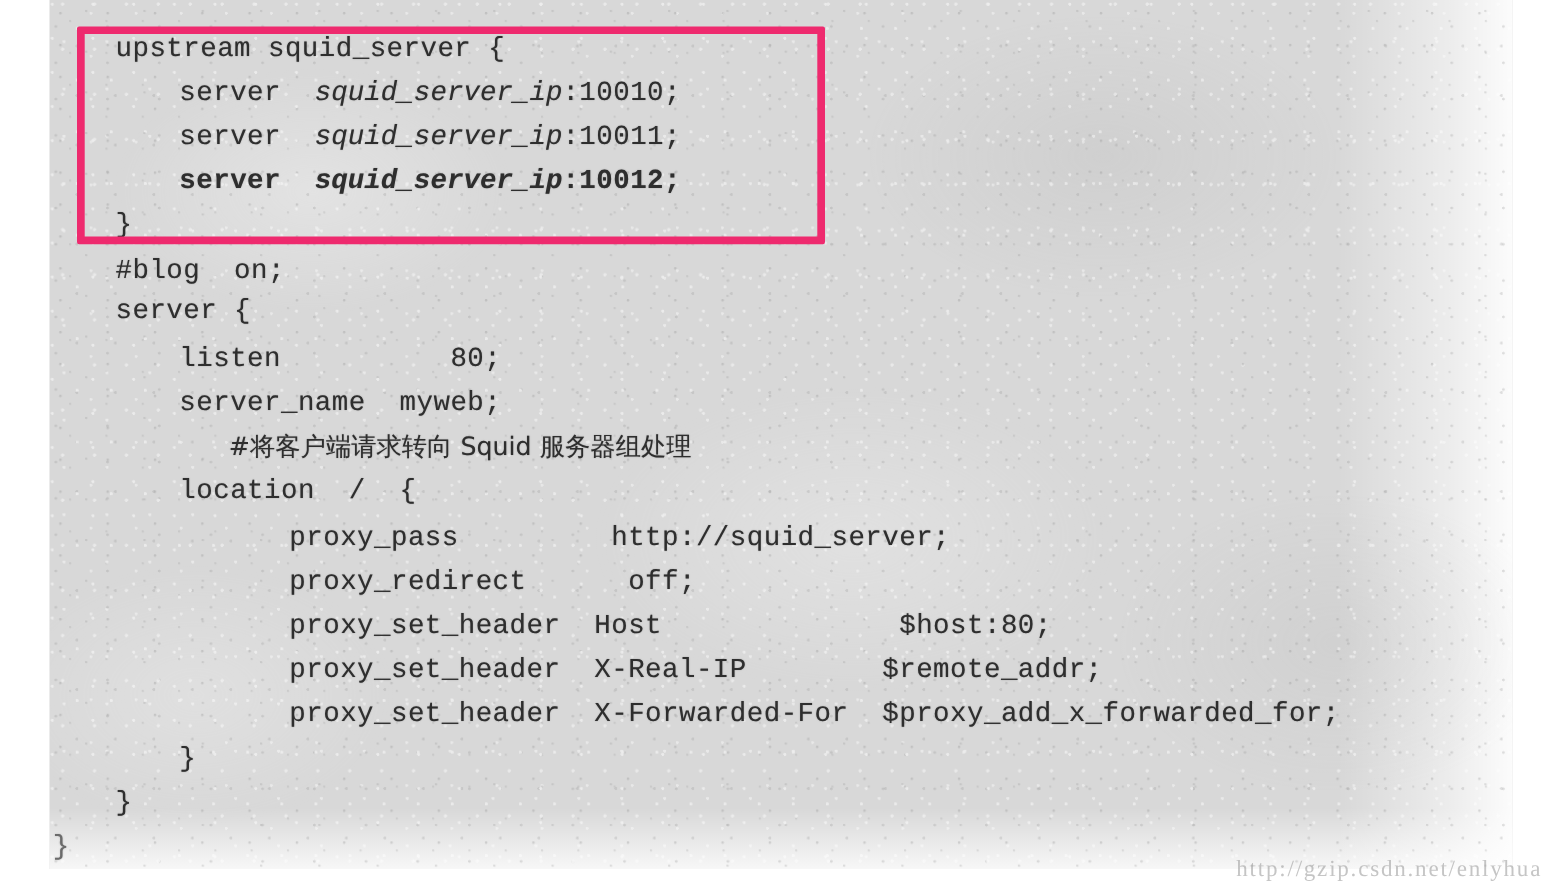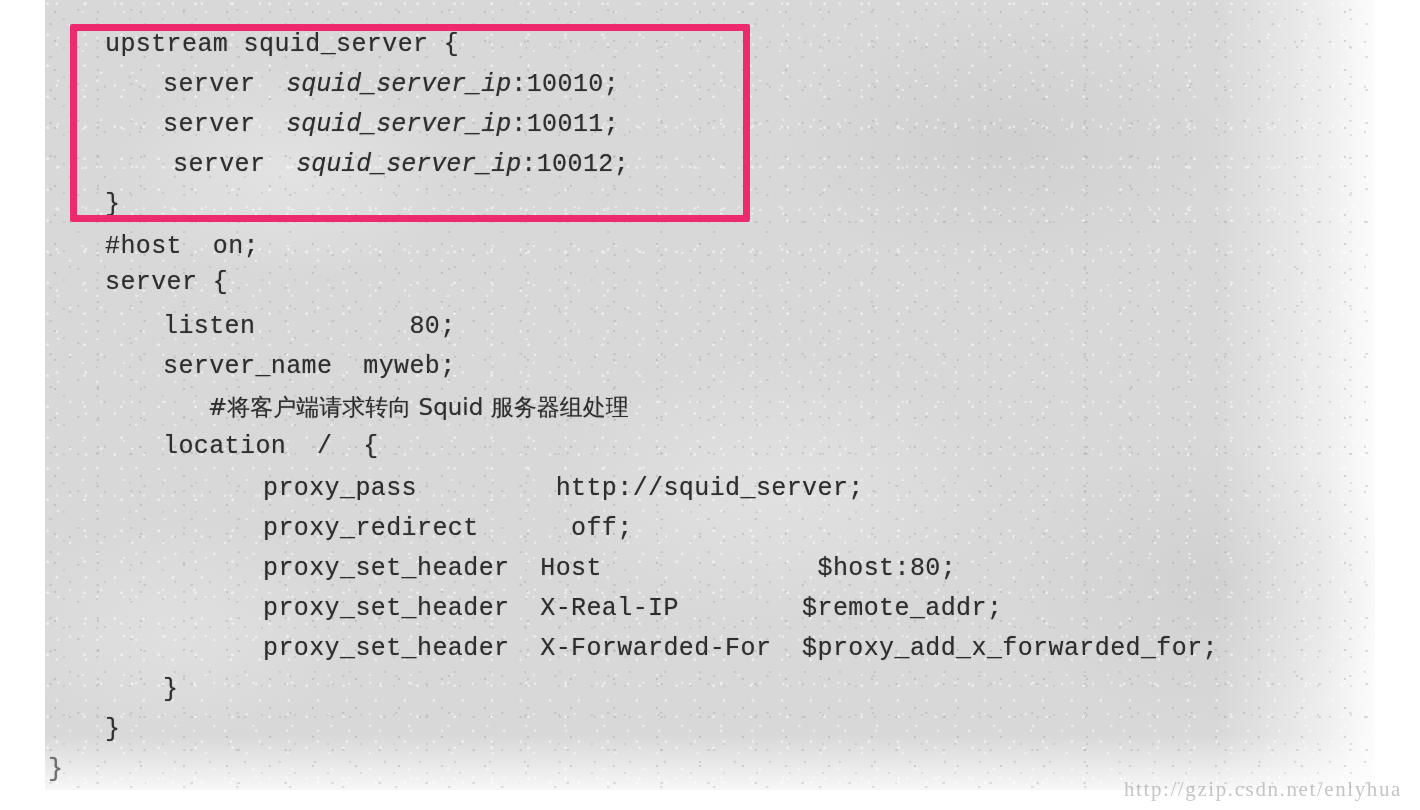--- a/index.html
+++ b/index.html
@@ -145,25 +145,25 @@
   </div>
 
   <div class="code">
 
     <div class="line" style="left:105px; top:30px;text-align:center;">upstream squid_server {</div>
 
     <div class="line" style="left:163px; top:70px;"><span>server  </span><span class="ital">squid_server_ip</span><span>:10010;</span></div>
 
     <div class="line" style="left:163px; top:110px;"><span>server  </span><span class="ital">squid_server_ip</span><span>:10011;</span></div>
 
-    <div class="line" style="left:173px; top:150px;"><span>server  </span><span class="ital">squid_server_ip</span><span>:10012;</span></div>
+    <div class="line" style="left:163px; top:150px;font-weight:bold;"><span>server  </span><span class="ital">squid_server_ip</span><span>:10012;</span></div>
 
     <div class="line" style="left:105px; top:190px;">}</div>
 
-    <div class="line" style="left:105px; top:232px;">#host  on;</div>
+    <div class="line" style="left:105px; top:232px;">#blog  on;</div>
 
     <div class="line" style="left:105px; top:268px;">server {</div>
 
     <div class="line" style="left:163px; top:312px;">listen          80;</div>
 
     <div class="line" style="left:163px; top:352px;">server_name  myweb;</div>
 
     <div class="line cjk" style="left:160px; top:392px;">#将客户端请求转向 Squid 服务器组处理</div>
 
     <div class="line" style="left:163px; top:432px;">location  /  {</div>

